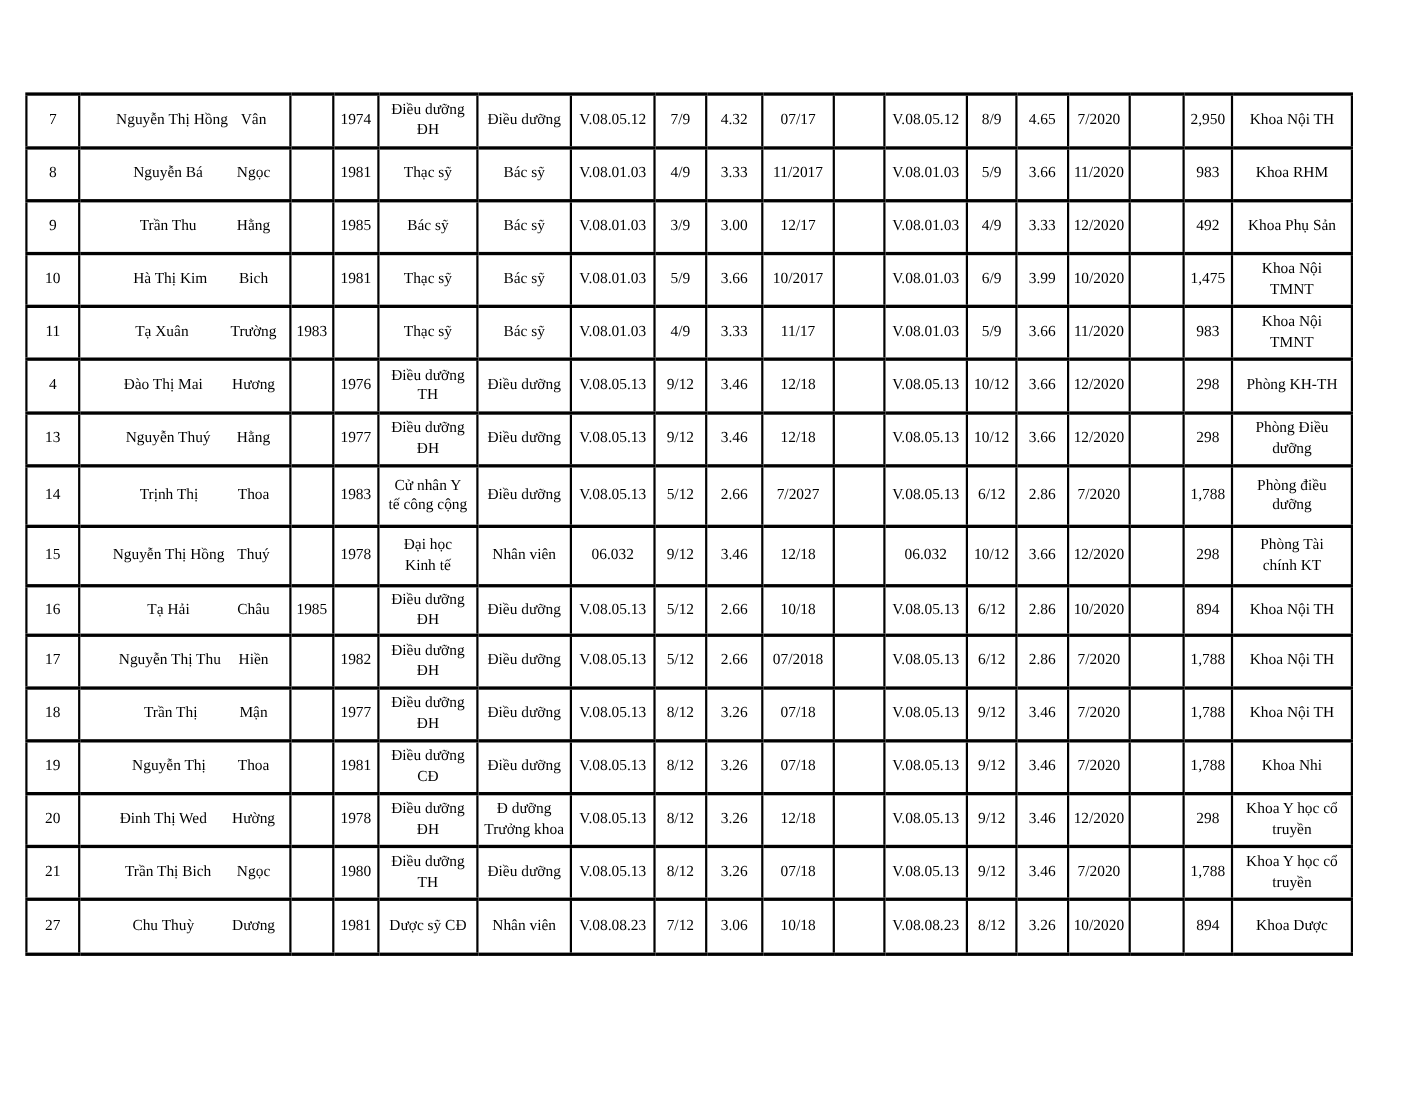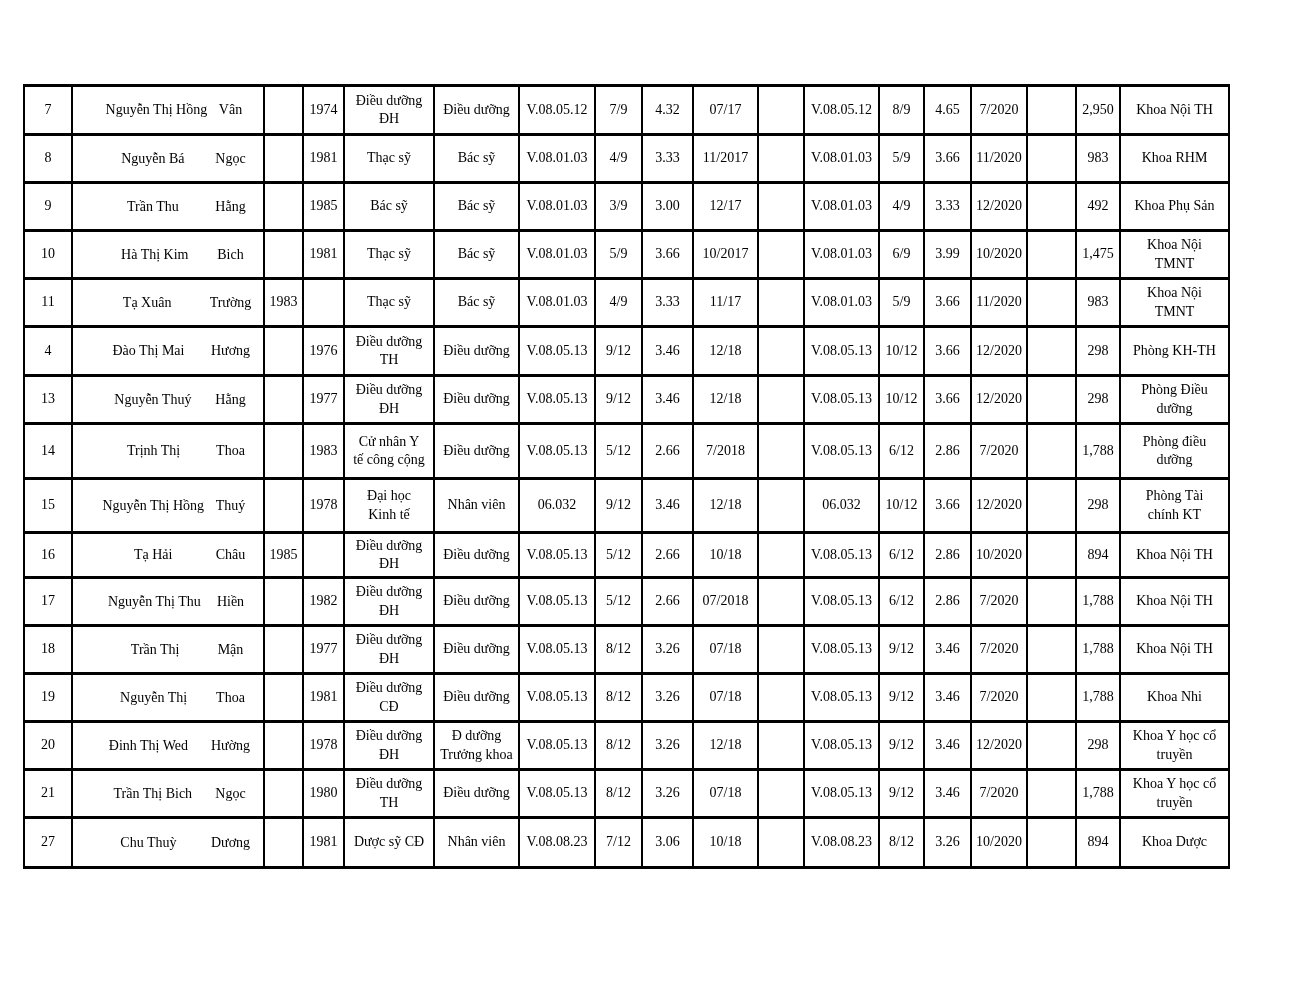--- a/index.html
+++ b/index.html
@@ -242,21 +242,21 @@
           <td class="cell-stt">14</td>
           <td class="cell-name"><span class="ho">Trịnh Thị</span><span class="ten">Thoa</span></td>
           <td class="cell-nam_sinh_nam"></td>
           <td class="cell-nam_sinh_nu">1983</td>
           <td class="cell-trinh_do">Cử nhân Y
 tế công cộng</td>
           <td class="cell-chuc_danh">Điều dưỡng</td>
           <td class="cell-ma_ngach_cu">V.08.05.13</td>
           <td class="cell-bac_cu">5/12</td>
           <td class="cell-he_so_cu">2.66</td>
-          <td class="cell-thoi_diem_cu">7/2018</td>
+          <td class="cell-thoi_diem_cu">7/2027</td>
           <td class="cell-blank1"></td>
           <td class="cell-ma_ngach_moi">V.08.05.13</td>
           <td class="cell-bac_moi">6/12</td>
           <td class="cell-he_so_moi">2.86</td>
           <td class="cell-thoi_diem_moi">7/2020</td>
           <td class="cell-blank2"></td>
           <td class="cell-tien">1,788</td>
           <td class="cell-don_vi">Phòng điều
 dưỡng</td>
         </tr>

